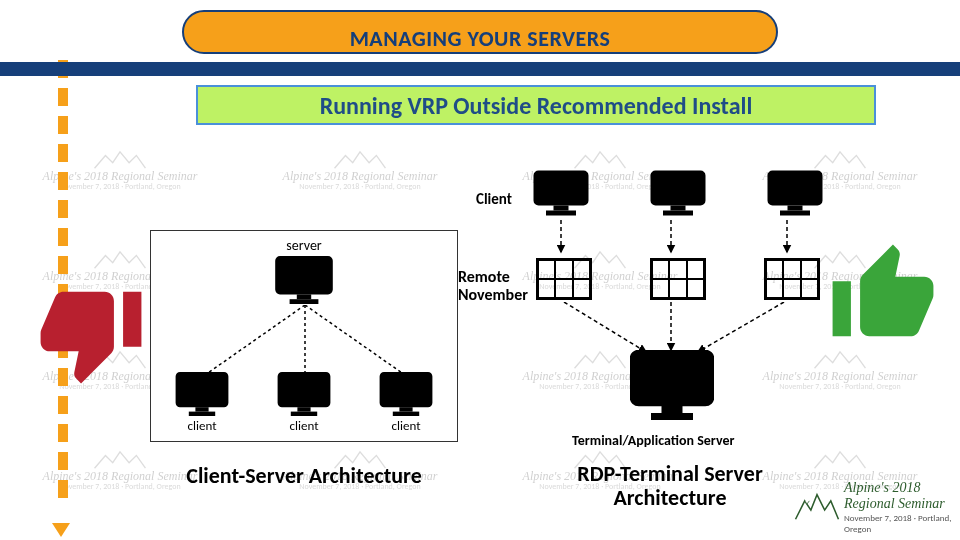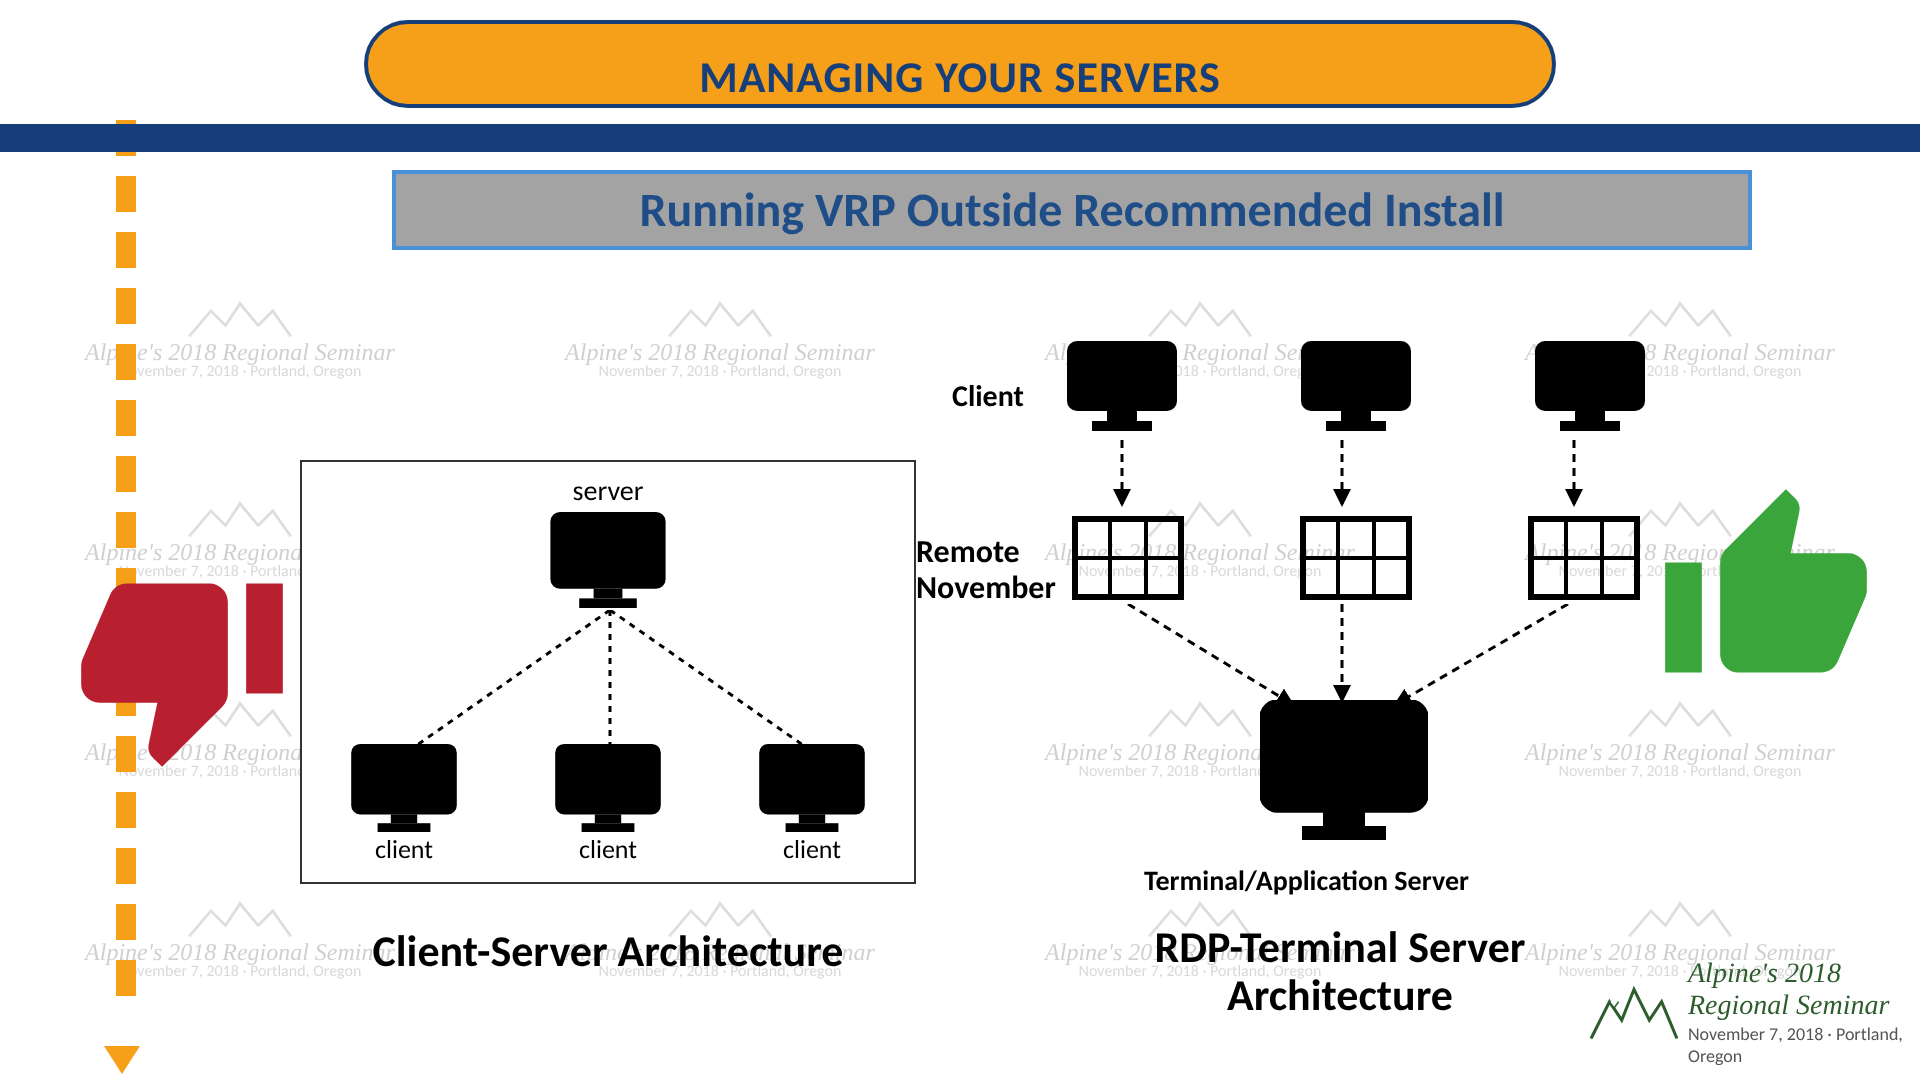--- a/index.html
+++ b/index.html
@@ -21,21 +21,21 @@
   .arrow-head { position: absolute; bottom: -2px; left: -4px; width: 0; height: 0; border-left: 9px solid transparent; border-right: 9px solid transparent; border-top: 14px solid #f6a01a; }
 
   
   .title-bar { position: absolute; top: 10px; left: 182px; width: 596px; height: 44px; background: #f6a01a; border: 2px solid #163f7a; border-radius: 22px; display: flex; align-items: flex-end; justify-content: center; z-index: 2; }
   .title-bar span { font-weight: 700; font-size: 22px; color: #163f7a; letter-spacing: 0.5px; }
 
   
   .stripe { position: absolute; top: 62px; left: 0; right: 0; height: 14px; background: #163f7a; z-index: 1; }
 
   
-  .sub-bar { position: absolute; top: 85px; left: 196px; width: 680px; height: 40px; border: 2px solid #4a90d9; background: #a3a3a3; display: flex; align-items: center; justify-content: center; z-index: 2; }
+  .sub-bar { position: absolute; top: 85px; left: 196px; width: 680px; height: 40px; border: 2px solid #4a90d9; background: #bef264; display: flex; align-items: center; justify-content: center; z-index: 2; }
   .sub-bar span { color: #1f4d87; font-size: 24px; font-weight: 600; }
 
   
   .thumb { position: absolute; z-index: 3; }
   .thumb-down { left: 36px; top: 268px; width: 110px; height: 130px; fill: #b8202f; }
   .thumb-up { right: 22px; top: 230px; width: 110px; height: 130px; fill: #3aa53a; }
 
   
   .card { position: absolute; background: #fff; border: 1px solid #333; z-index: 2; }
   .card-left { left: 150px; top: 230px; width: 308px; height: 212px; }

